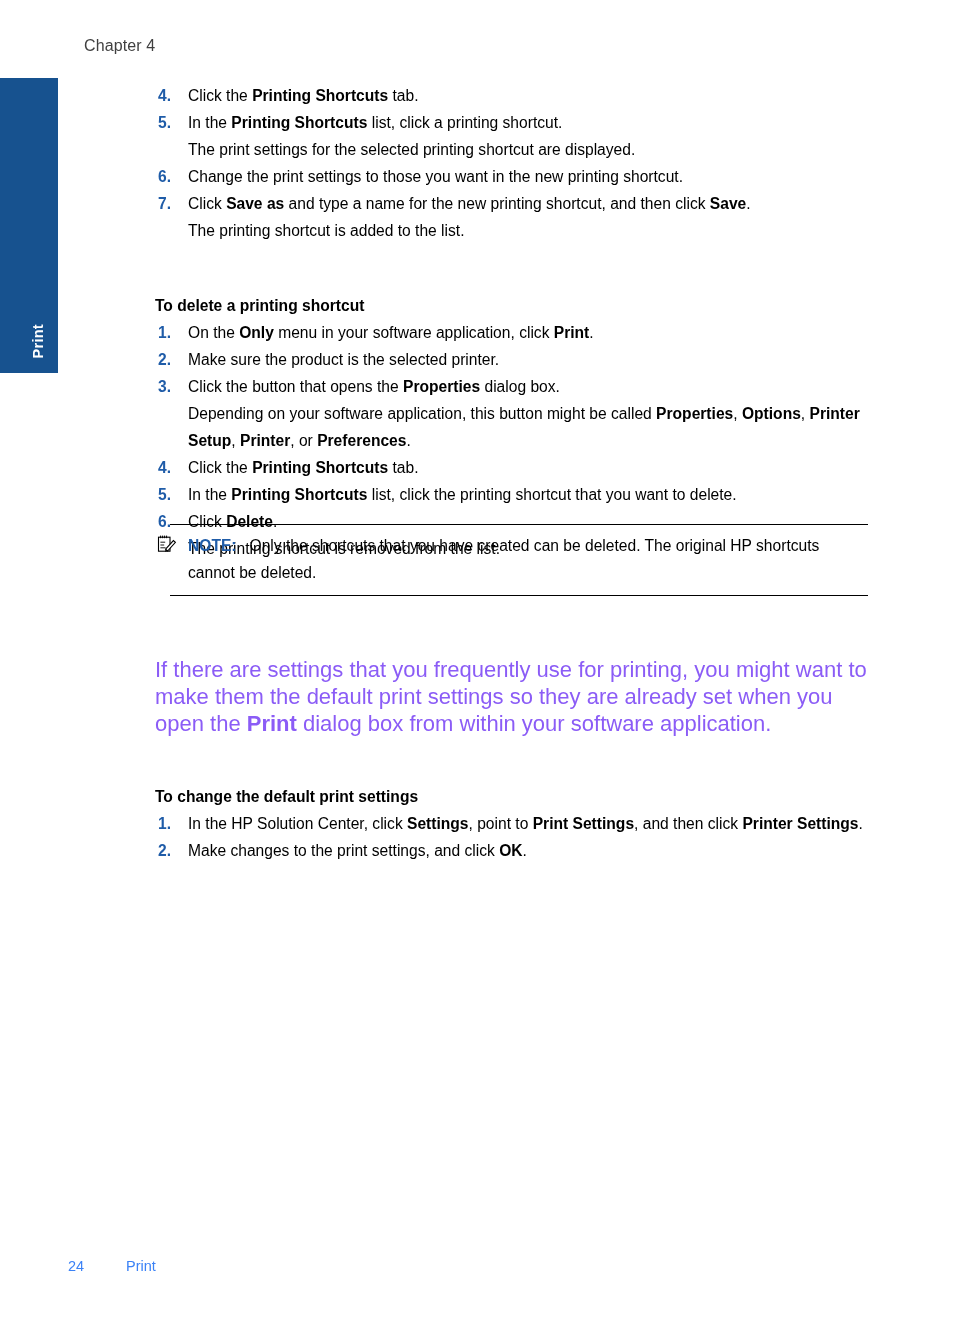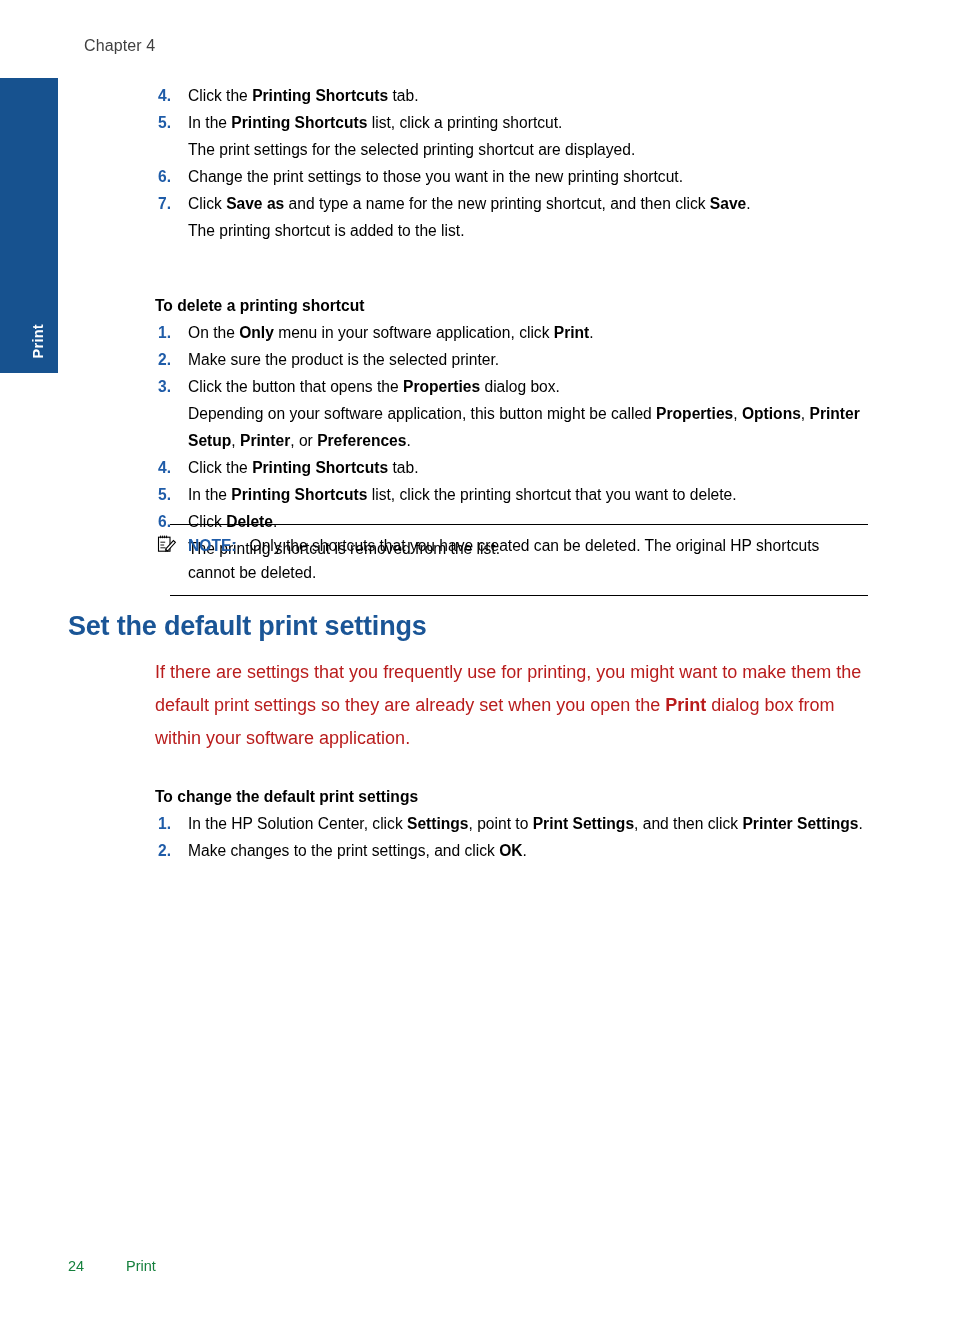--- a/index.html
+++ b/index.html
@@ -53,23 +53,23 @@
     transform-origin: center;
   }
 
   .block {
     position: absolute;
     left: 155px;
     width: 714px;
   }
 
   .body-text {
-    font-size: 18px;
-    line-height: 33px;
-    color: #b91c1c;
+    font-size: 22px;
+    line-height: 27px;
+    color: #8b5cf6;
   }
 
   b, .b { font-weight: bold; margin-top: 22px; }
 
   
   ol.steps {
     list-style: none;
     margin: 0;
     padding: 0;
   }
@@ -139,21 +139,21 @@
     color: #1a5596;
     letter-spacing: -0.2px;
   }
 
   
   .footer {
     position: absolute;
     left: 68px;
     top: 1258px;
     font-size: 14.5px;
-    color: #15803d;
+    color: #3b82f6;
   }
   .footer .pageno {
     display: inline-block;
     width: 58px;
   }
 </style>
 </head>
 <body>
 
 <div class="page">
@@ -235,21 +235,20 @@
           <path d="M8.6 15.2 L16.4 6.6 L18.4 8.4 L10.6 17 Z" fill="#ffffff" stroke="#000000" stroke-width="1.1"></path>
           <path d="M8.6 15.2 L10.6 17 L8.0 17.8 Z" fill="#000000"></path>
         </svg>
       </span>
       <span class="note-label">NOTE:</span>
       <span>&nbsp;&nbsp;</span><span>Only the shortcuts that you have created can be deleted. The original HP shortcuts cannot be deleted.</span>
     </div>
     <div class="rule bottom"></div>
   </div>
 
-  <div class="section-heading" style="top:611px;">Set the default print settings</div>
 
   <div class="block body-text" style="top:656px;">
     <span>If there are settings that you frequently use for printing, you might want to make them the default print settings so they are already set when you open the </span><b>Print</b><span> dialog box from within your software application.</span>
   </div>
 
   <div class="block" style="top:753px;">
     <div class="sub-head">To change the default print settings</div>
     <ol class="steps">
       <li>
         <span class="num">1.</span>

